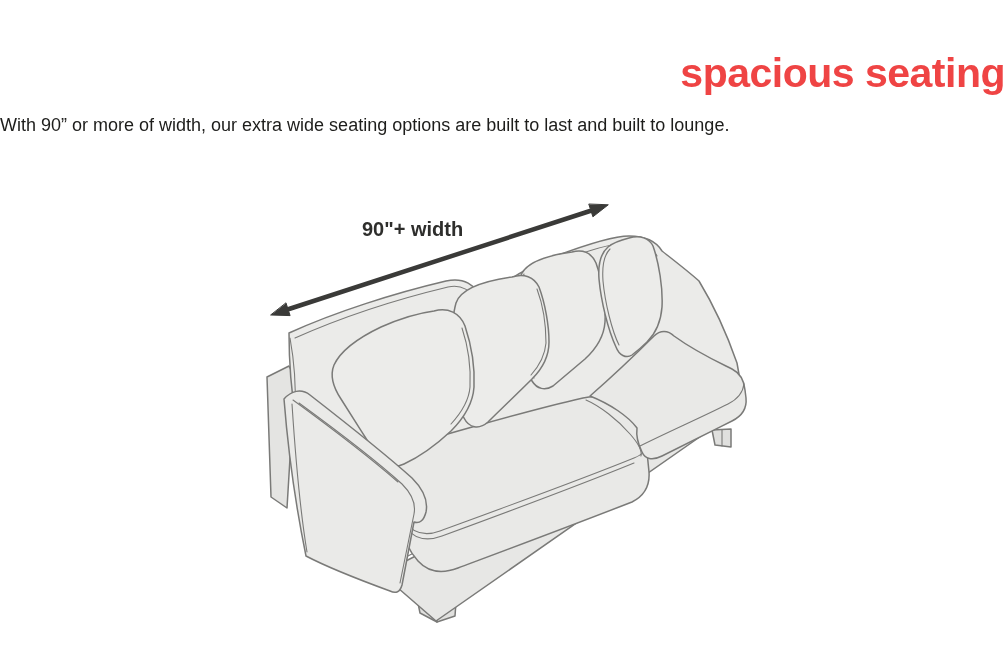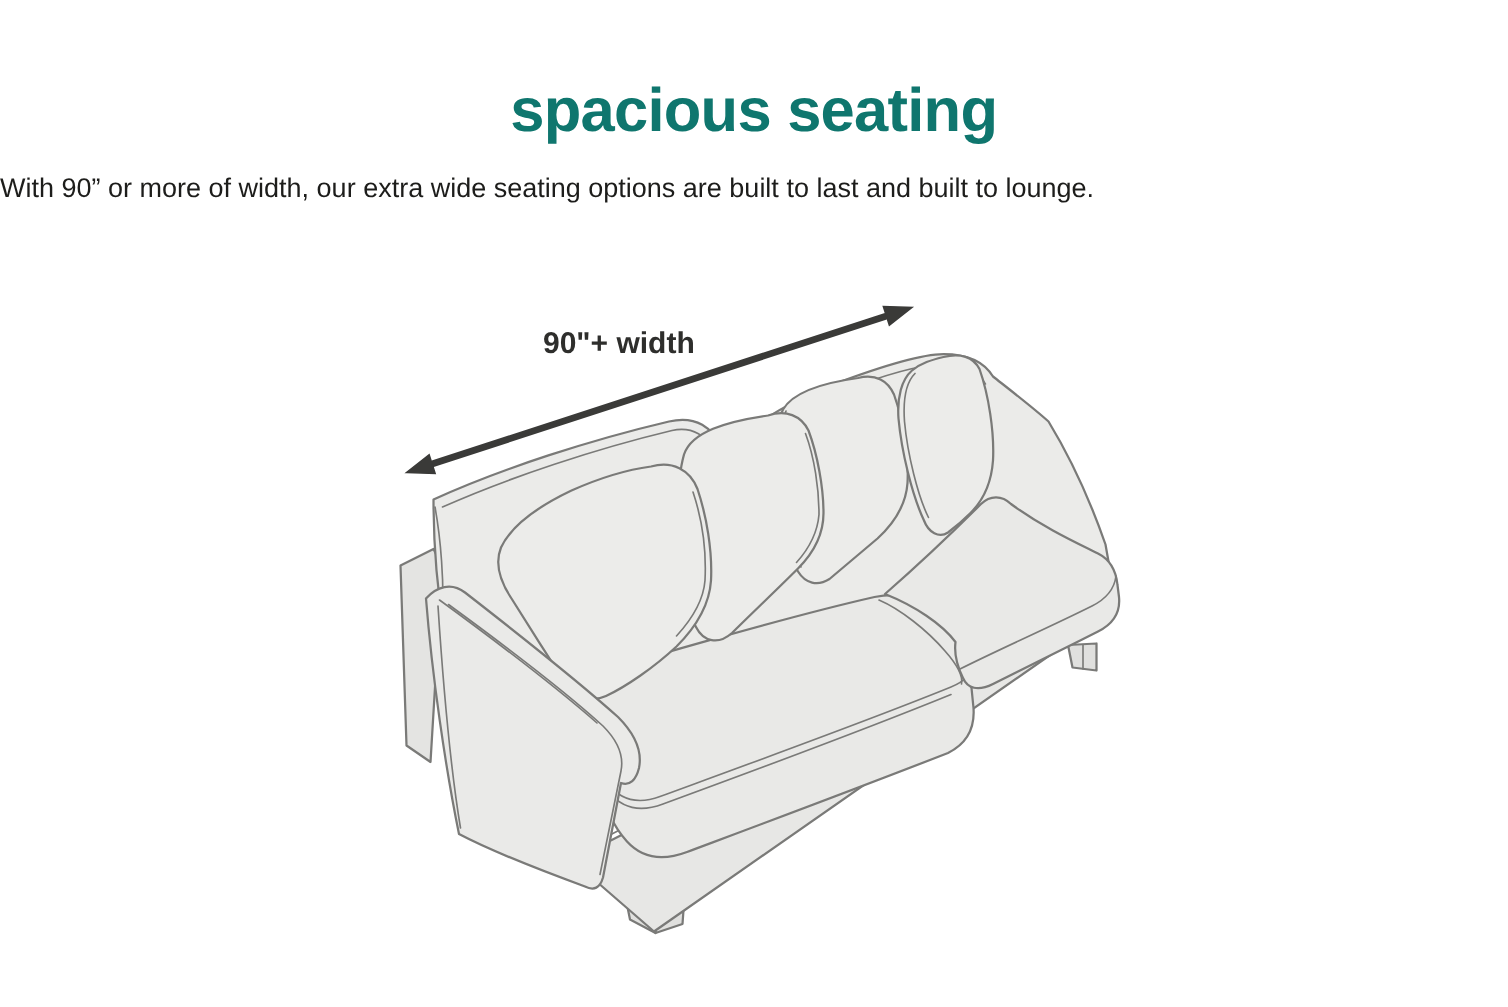--- a/index.html
+++ b/index.html
@@ -12,25 +12,25 @@
     width: 1005px;
     height: 671px;
     background: #ffffff;
     overflow: hidden;
   }
   .title {
     position: absolute;
     top: 50px; left: 0;
     width: 100%;
     margin: 0;
-    text-align: center;
+    text-align: right;
     font-size: 41px;
     font-weight: 700;
     letter-spacing: -0.5px;
-    color: #0f766e;
+    color: #ef4444;
   }
   .description {
     position: absolute;
     top: 112px; left: 0;
     width: 100%;
     text-align: left;
     font-size: 18px;
     line-height: 27.5px;
     color: #1d1d1b;
   }

